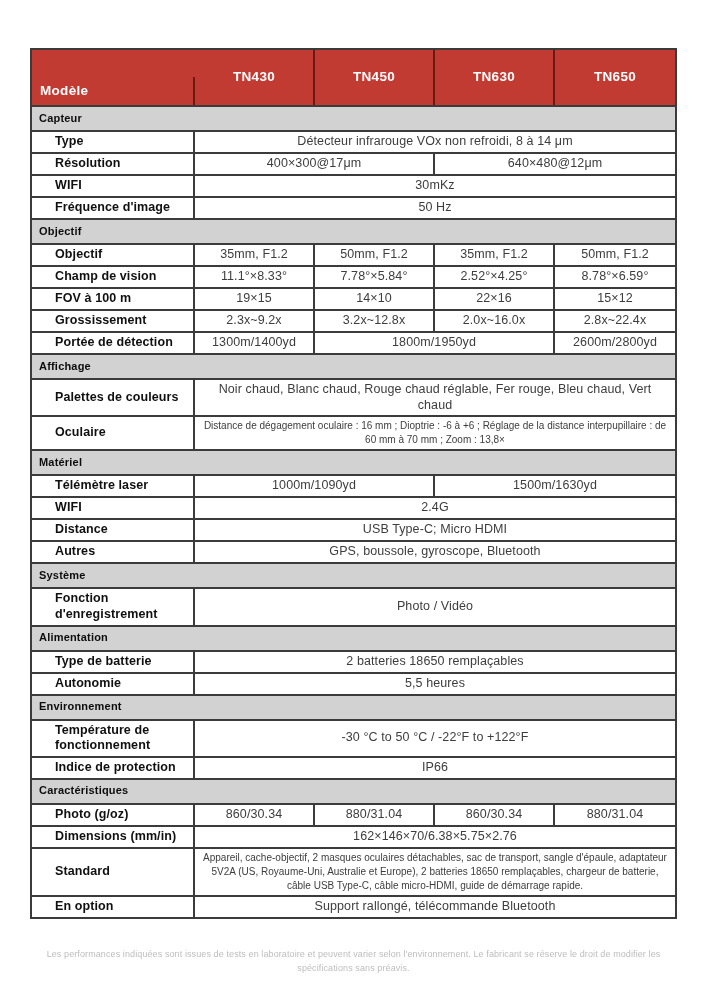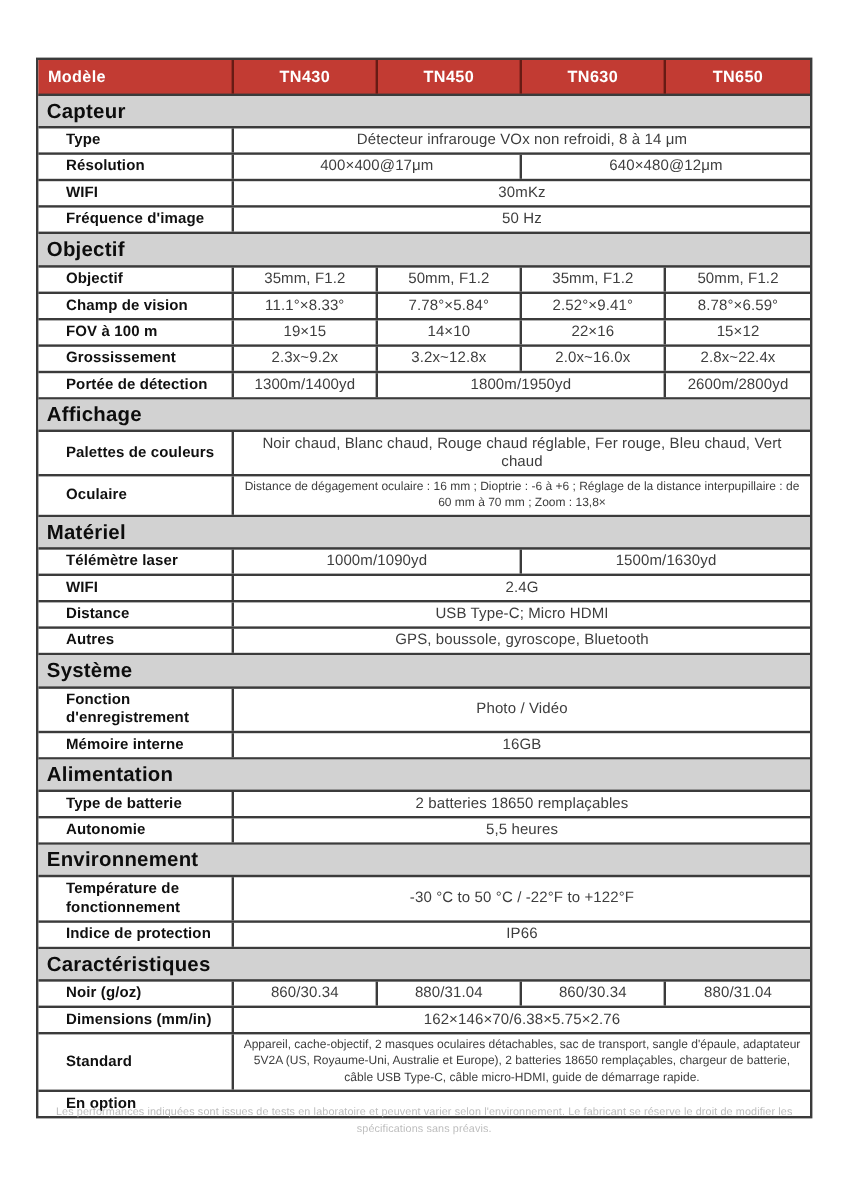--- a/index.html
+++ b/index.html
@@ -30,36 +30,36 @@
   }
   .cell:last-child{border-right:none;}
   
   .header-row{background:var(--header-red,#c23b33);}
   .header-row .cell{
     border-right:2px solid var(--header-divider,#671b14);
     color:#ffffff;font-weight:bold;font-size:13.5px;min-height:28px;
     letter-spacing:.3px;
   }
   .header-row .cell:last-child{border-right:none;text-align:center;}
-  .header-row .label-cell{justify-content:flex-start;text-align:left;padding-left:8px;}
+  .header-row .label-cell{justify-content:flex-start;text-align:left;padding-left:8px;margin-top:27px;}
   
   .section-row{background:var(--section-gray,#d2d2d2);}
   .section-row .cell{
     grid-column:1 / -1;justify-content:flex-start;text-align:left;
-    font-weight:bold;font-size:17px;color:#0d0d0d;min-height:23px;
+    font-weight:bold;font-size:11px;color:#0d0d0d;min-height:23px;
     padding-left:7px;border-right:none;letter-spacing:.2px;
   }
   
   .label-cell{
     justify-content:flex-start;text-align:left;
     font-weight:bold;color:#101010;padding-left:23px;padding-right:6px;
   }
   .small{font-size:10px;line-height:1.4;letter-spacing:0;}
   .footer{
-    position:absolute;left:33px;top:920px;width:641px;
+    position:absolute;left:33px;top:948px;width:641px;
     text-align:center;font-size:9px;line-height:1.55;
     color:#bdbdbd;letter-spacing:.1px;
   }
 </style>
 </head>
 <body>
 
 <div class="page">
   <div class="spec-table">
       <div class="row header-row">
@@ -71,21 +71,21 @@
       </div>
       <div class="row section-row">
         <div class="cell section-title">Capteur</div>
       </div>
       <div class="row data-row">
         <div class="cell label-cell">Type</div>
         <div class="cell value-cell" style="grid-column: span 4;">Détecteur infrarouge VOx non refroidi, 8 à 14 μm</div>
       </div>
       <div class="row data-row">
         <div class="cell label-cell">Résolution</div>
-        <div class="cell value-cell" style="grid-column: span 2;">400×400@17μm</div>
+        <div class="cell value-cell" style="grid-column: span 2;">400×300@17μm</div>
         <div class="cell value-cell" style="grid-column: span 2;">640×480@12μm</div>
       </div>
       <div class="row data-row">
         <div class="cell label-cell">WIFI</div>
         <div class="cell value-cell" style="grid-column: span 4;">30mKz</div>
       </div>
       <div class="row data-row">
         <div class="cell label-cell">Fréquence d'image</div>
         <div class="cell value-cell" style="grid-column: span 4;">50 Hz</div>
       </div>
@@ -96,21 +96,21 @@
         <div class="cell label-cell">Objectif</div>
         <div class="cell value-cell">35mm, F1.2</div>
         <div class="cell value-cell">50mm, F1.2</div>
         <div class="cell value-cell">35mm, F1.2</div>
         <div class="cell value-cell">50mm, F1.2</div>
       </div>
       <div class="row data-row">
         <div class="cell label-cell">Champ de vision</div>
         <div class="cell value-cell">11.1°×8.33°</div>
         <div class="cell value-cell">7.78°×5.84°</div>
-        <div class="cell value-cell">2.52°×9.41°</div>
+        <div class="cell value-cell">2.52°×4.25°</div>
         <div class="cell value-cell">8.78°×6.59°</div>
       </div>
       <div class="row data-row">
         <div class="cell label-cell">FOV à 100 m</div>
         <div class="cell value-cell">19×15</div>
         <div class="cell value-cell">14×10</div>
         <div class="cell value-cell">22×16</div>
         <div class="cell value-cell">15×12</div>
       </div>
       <div class="row data-row">
@@ -157,24 +157,20 @@
         <div class="cell label-cell">Autres</div>
         <div class="cell value-cell" style="grid-column: span 4;">GPS, boussole, gyroscope, Bluetooth</div>
       </div>
       <div class="row section-row">
         <div class="cell section-title">Système</div>
       </div>
       <div class="row data-row">
         <div class="cell label-cell">Fonction d'enregistrement</div>
         <div class="cell value-cell" style="grid-column: span 4;">Photo / Vidéo</div>
       </div>
-      <div class="row data-row">
-        <div class="cell label-cell">Mémoire interne</div>
-        <div class="cell value-cell" style="grid-column: span 4;">16GB</div>
-      </div>
       <div class="row section-row">
         <div class="cell section-title">Alimentation</div>
       </div>
       <div class="row data-row">
         <div class="cell label-cell">Type de batterie</div>
         <div class="cell value-cell" style="grid-column: span 4;">2 batteries 18650 remplaçables</div>
       </div>
       <div class="row data-row">
         <div class="cell label-cell">Autonomie</div>
         <div class="cell value-cell" style="grid-column: span 4;">5,5 heures</div>
@@ -187,32 +183,33 @@
         <div class="cell value-cell" style="grid-column: span 4;">-30 °C to 50 °C / -22°F to +122°F</div>
       </div>
       <div class="row data-row">
         <div class="cell label-cell">Indice de protection</div>
         <div class="cell value-cell" style="grid-column: span 4;">IP66</div>
       </div>
       <div class="row section-row">
         <div class="cell section-title">Caractéristiques</div>
       </div>
       <div class="row data-row">
-        <div class="cell label-cell">Noir  (g/oz)</div>
+        <div class="cell label-cell">Photo  (g/oz)</div>
         <div class="cell value-cell">860/30.34</div>
         <div class="cell value-cell">880/31.04</div>
         <div class="cell value-cell">860/30.34</div>
         <div class="cell value-cell">880/31.04</div>
       </div>
       <div class="row data-row">
         <div class="cell label-cell">Dimensions (mm/in)</div>
         <div class="cell value-cell" style="grid-column: span 4;">162×146×70/6.38×5.75×2.76</div>
       </div>
       <div class="row data-row">
         <div class="cell label-cell">Standard</div>
         <div class="cell value-cell small" style="grid-column: span 4;">Appareil, cache-objectif, 2 masques oculaires détachables, sac de transport, sangle d'épaule, adaptateur 5V2A (US, Royaume-Uni, Australie et Europe), 2 batteries 18650 remplaçables, chargeur de batterie, câble USB Type-C, câble micro-HDMI, guide de démarrage rapide.</div>
       </div>
       <div class="row data-row">
         <div class="cell label-cell">En option</div>
+        <div class="cell value-cell" style="grid-column: span 4;">Support rallongé, télécommande Bluetooth</div>
       </div>
     </div>
   <div class="footer">Les performances indiquées sont issues de tests en laboratoire et peuvent varier selon l'environnement. Le fabricant se réserve le droit de modifier les spécifications sans préavis.</div>
 </div>
 
 </body></html>

